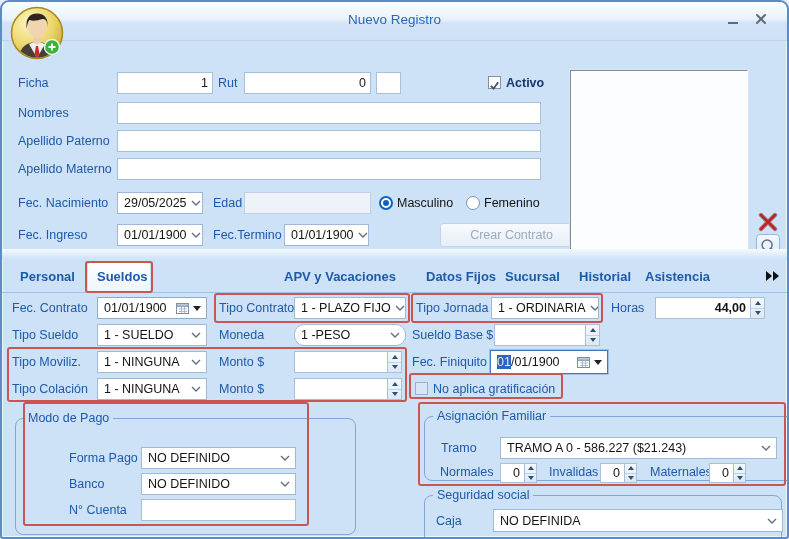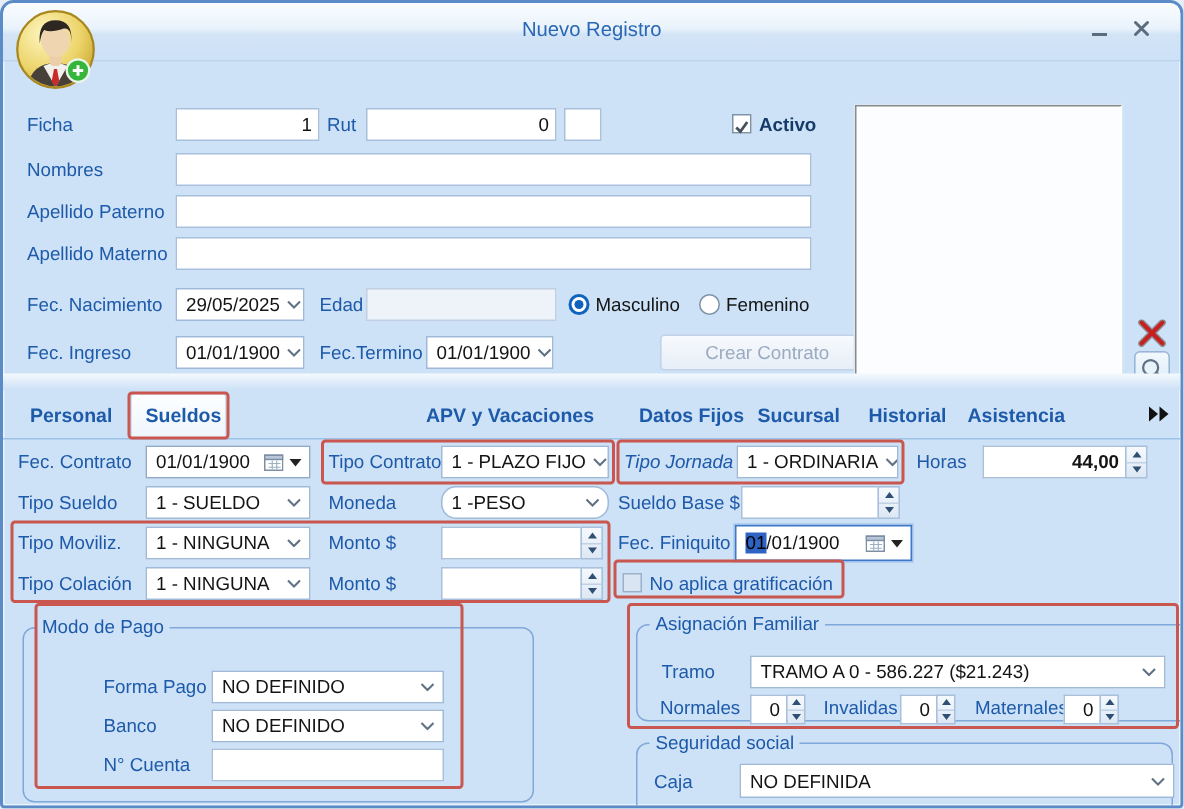--- a/index.html
+++ b/index.html
@@ -55,21 +55,21 @@
   .tab{position:absolute;top:258px;height:33px;line-height:33px;color:#1d5aa9;font-weight:bold;font-size:13px;white-space:nowrap;cursor:default;}
   .tabstrip-line{position:absolute;left:0;width:100%;top:290px;height:1px;background:#9cc2e8;}
   .band{position:absolute;left:0;width:100%;top:247px;height:11px;background:linear-gradient(#f4f9fd,#cde1f7);}
   .group{position:absolute;box-sizing:border-box;border:1px solid #80a8da;border-radius:8px;}
   .group-title{position:absolute;top:-9px;left:8px;background:#cde1f7;padding:0 4px;color:#1d5aa9;font-size:12.5px;line-height:16px;white-space:nowrap;}
   .redbox{position:absolute;box-sizing:border-box;border:2px solid #c9564f;border-radius:3px;pointer-events:none;z-index:6;}
   .photo{position:absolute;background:#fbfdff;border:1px solid;border-color:#8a8a8a #ffffff #ffffff #8a8a8a;box-shadow:0 0 0 1px #d8e6f5;}
   .iconbtn{position:absolute;display:flex;align-items:center;justify-content:center;}
   .dbl-arrow{display:flex;gap:1px;}
   .dbl-arrow i{width:0;height:0;border-top:5px solid transparent;border-bottom:5px solid transparent;border-left:6px solid #111;}
-  .sel-date{background:#2e63c4;color:#000000;}
+  .sel-date{background:#2e63c4;color:#e5e5e5;}
   .picker-focus{border:1px solid #3e78c8;box-shadow:0 0 0 1px #9cc0e8;}
 </style>
 </head>
 <body>
 
 <div class="window">
 
   <div class="titlebar">
     <div class="win-title">Nuevo Registro</div>
     <div class="cap-btn" style="left:722px;">
@@ -219,21 +219,21 @@
       <i class="darr"></i>
     </span>
   </div>
   <div class="lbl" style="left:217px;top:295px;">Tipo Contrato</div>
   <div class="combo" style="left:292px;top:295px;width:112px;">
     <span>1 - PLAZO FIJO</span>
     <svg class="chev" width="10" height="6" viewBox="0 0 10 6">
       <polyline points="1,1 5,5 9,1" fill="none" stroke="#5f7183" stroke-width="1.4"></polyline>
     </svg>
   </div>
-  <div class="lbl" style="left:414px;top:295px;font-style:italic;">Tipo Jornada</div>
+  <div class="lbl" style="left:414px;top:295px;">Tipo Jornada</div>
   <div class="combo" style="left:489px;top:295px;width:108px;">
     <span>1 - ORDINARIA</span>
     <svg class="chev" width="10" height="6" viewBox="0 0 10 6">
       <polyline points="1,1 5,5 9,1" fill="none" stroke="#5f7183" stroke-width="1.4"></polyline>
     </svg>
   </div>
   <div class="lbl" style="left:609px;top:295px;">Horas</div>
   <div class="numeric" style="left:653px;top:295px;width:110px;font-weight:bold;">
     <div class="num-field right">
       <span>44,00</span>

